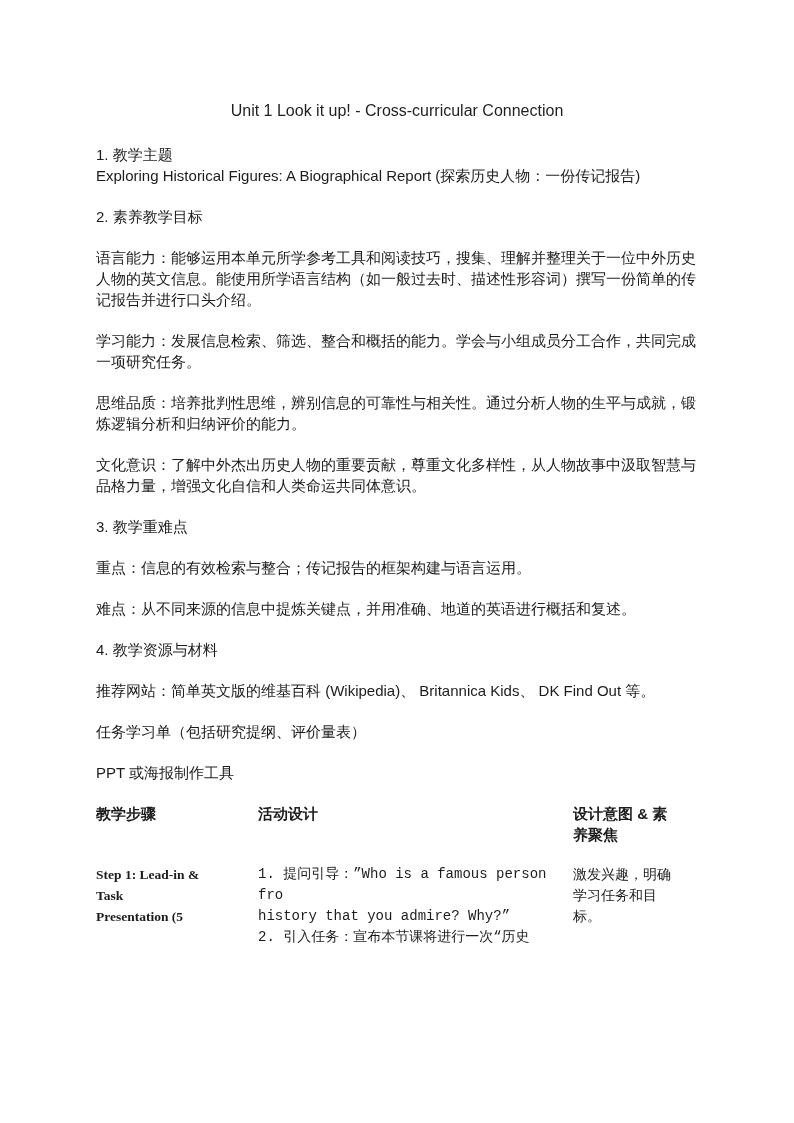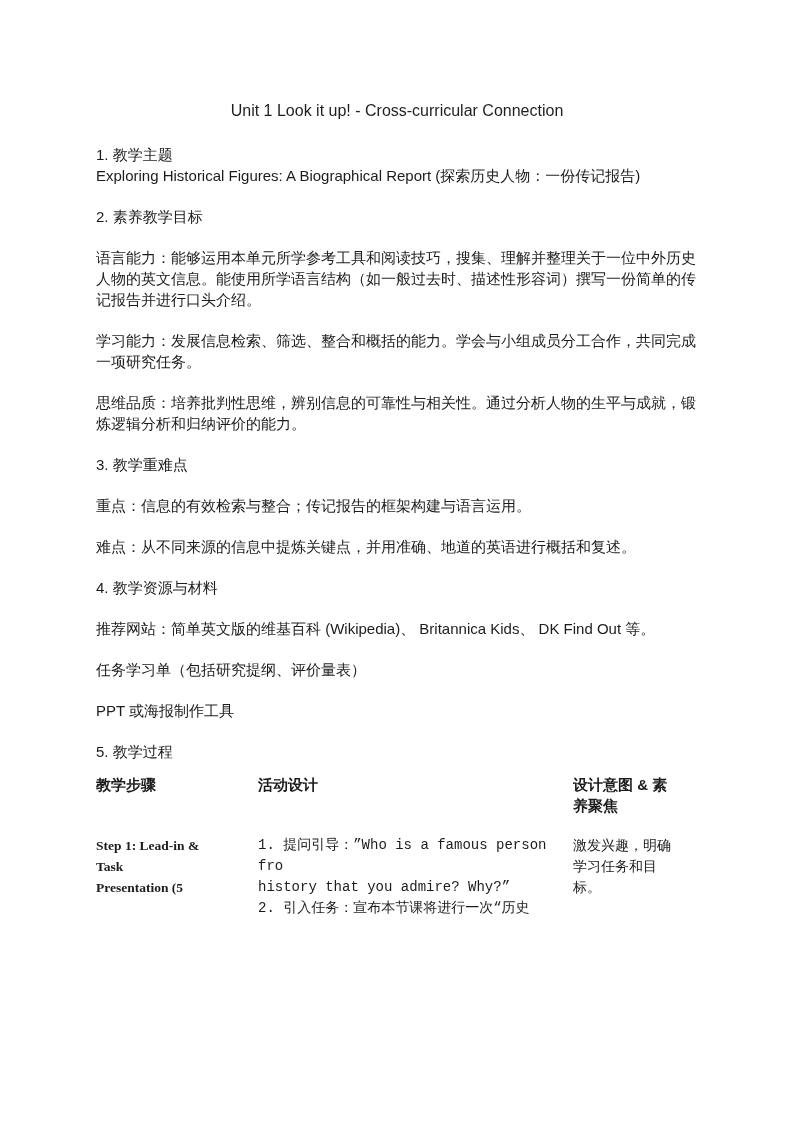--- a/index.html
+++ b/index.html
@@ -86,31 +86,32 @@
   <p class="para">Exploring Historical Figures: A Biographical Report (探索历史人物：一份传记报告)</p>
 
   <p class="sec-heading">2. 素养教学目标</p>
   <p class="para">语言能力：能够运用本单元所学参考工具和阅读技巧，搜集、理解并整理关于一位中外历史
 人物的英文信息。能使用所学语言结构（如一般过去时、描述性形容词）撰写一份简单的传
 记报告并进行口头介绍。</p>
   <p class="para">学习能力：发展信息检索、筛选、整合和概括的能力。学会与小组成员分工合作，共同完成
 一项研究任务。</p>
   <p class="para">思维品质：培养批判性思维，辨别信息的可靠性与相关性。通过分析人物的生平与成就，锻
 炼逻辑分析和归纳评价的能力。</p>
+  <p class="para">文化意识：了解中外杰出历史人物的重要贡献，尊重文化多样性，从人物故事中汲取智慧与
+品格力量，增强文化自信和人类命运共同体意识。</p>
 
   <p class="sec-heading">3. 教学重难点</p>
   <p class="para">重点：信息的有效检索与整合；传记报告的框架构建与语言运用。</p>
   <p class="para">难点：从不同来源的信息中提炼关键点，并用准确、地道的英语进行概括和复述。</p>
 
   <p class="sec-heading">4. 教学资源与材料</p>
   <p class="para">推荐网站：简单英文版的维基百科 (Wikipedia)、 Britannica Kids、 DK Find Out 等。</p>
   <p class="para">任务学习单（包括研究提纲、评价量表）</p>
   <p class="para">PPT 或海报制作工具</p>
 
-  <p class="sec-heading no-gap">5. 教学过程</p>
 
   <table class="lesson-table">
     <colgroup>
       <col style="width:162px">
       <col style="width:315px">
       <col style="width:128px">
     </colgroup>
     <thead>
       <tr>
         <th>教学步骤</th>

